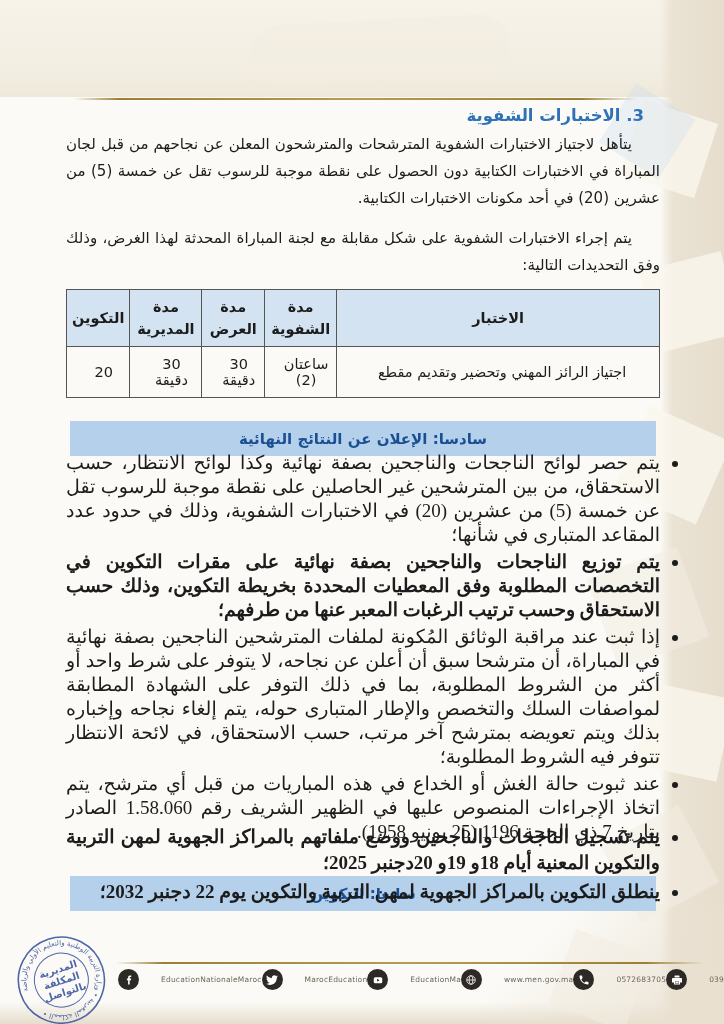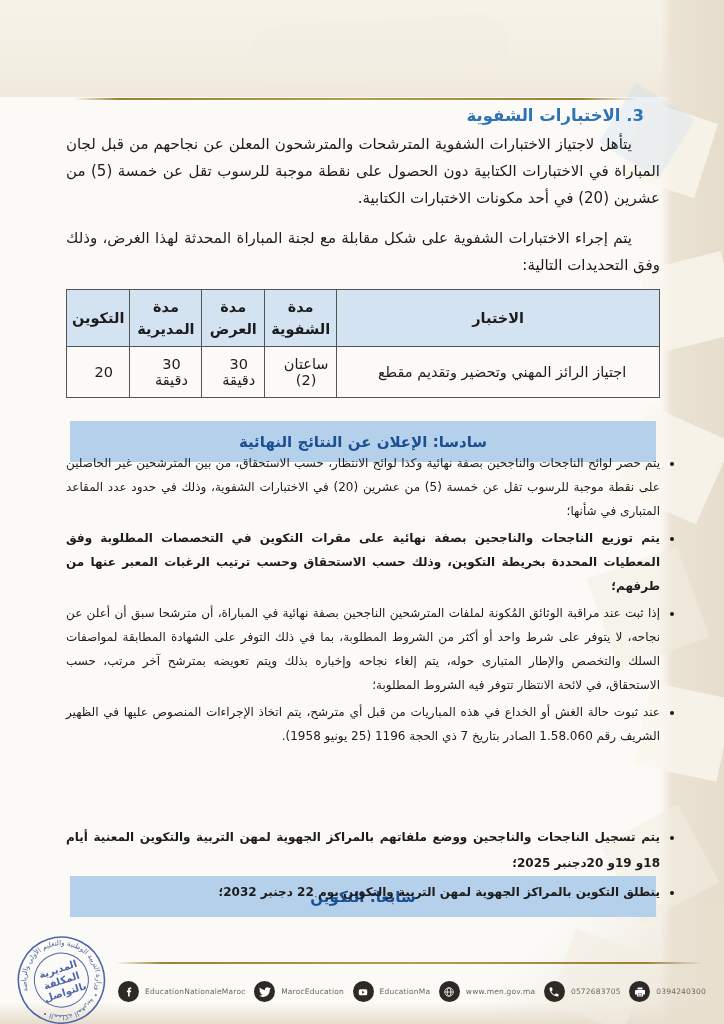--- a/index.html
+++ b/index.html
@@ -29,34 +29,34 @@
   .sec-title{margin:0 16px 6px 0;font-size:16.5px;font-weight:bold;color:#2e72b8;}
   .para{margin:0;font-size:15px;line-height:27px;text-align:justify;text-indent:28px;}
   .para + .para{margin-top:13px;}
   
   table.exam{width:100%;border-collapse:collapse;margin-top:10px;direction:rtl;}
   table.exam th,table.exam td{border:1.6px solid #555;font-size:14.5px;padding:3px 5px;}
   table.exam th{background:#d4e3f2;font-weight:bold;text-align:center;height:50px;line-height:22px;}
   table.exam td{height:44px;text-align:center;padding-left:16px;}
   table.exam td.exam-name{padding-right:8px;}
   
-  .banner{position:absolute;left:70px;width:586px;height:41px;z-index:4;
+  .banner{position:absolute;left:70px;width:586px;height:35px;z-index:4;
     background:#b5d0ea;color:#1b4f93;font-weight:bold;font-size:15px;
     display:flex;align-items:center;justify-content:center;direction:rtl;}
   
   ul.bullets{position:absolute;left:66px;width:594px;direction:rtl;z-index:4;
     margin:0;padding:0 24px 0 0;list-style:disc;color:#1c1c1c;}
-  ul.bullets li{font-size:12px;line-height:24px;text-align:justify;margin-bottom:3px;}
+  ul.bullets li{font-size:19px;line-height:24px;text-align:justify;margin-bottom:3px;font-family:Liberation Serif, serif;}
   ul.bullets li.bold{font-weight:bold;}
   ul.bullets.training li{font-weight:bold;line-height:26px;}
   
   .stamp{position:absolute;left:10px;top:930px;z-index:5;transform:rotate(-18deg);opacity:.9;}
   .social-bar{position:absolute;left:118px;top:969px;width:588px;z-index:5;
     display:flex;align-items:center;justify-content:space-between;}
-  .social-item{display:flex;align-items:center;gap:6px;margin-top:12px;}
+  .social-item{display:flex;align-items:center;gap:22px;}
   .sicon{width:21px;height:21px;border-radius:50%;background:#2d2a26;
     display:flex;align-items:center;justify-content:center;flex:0 0 auto;}
   .sicon svg{width:12px;height:12px;display:block;}
   .slabel{font-size:7.5px;color:#6e675c;letter-spacing:.2px;white-space:nowrap;}
 </style>
 </head>
 <body>
 
 <div class="strip-top"></div>
 <div class="strip-right"></div>

